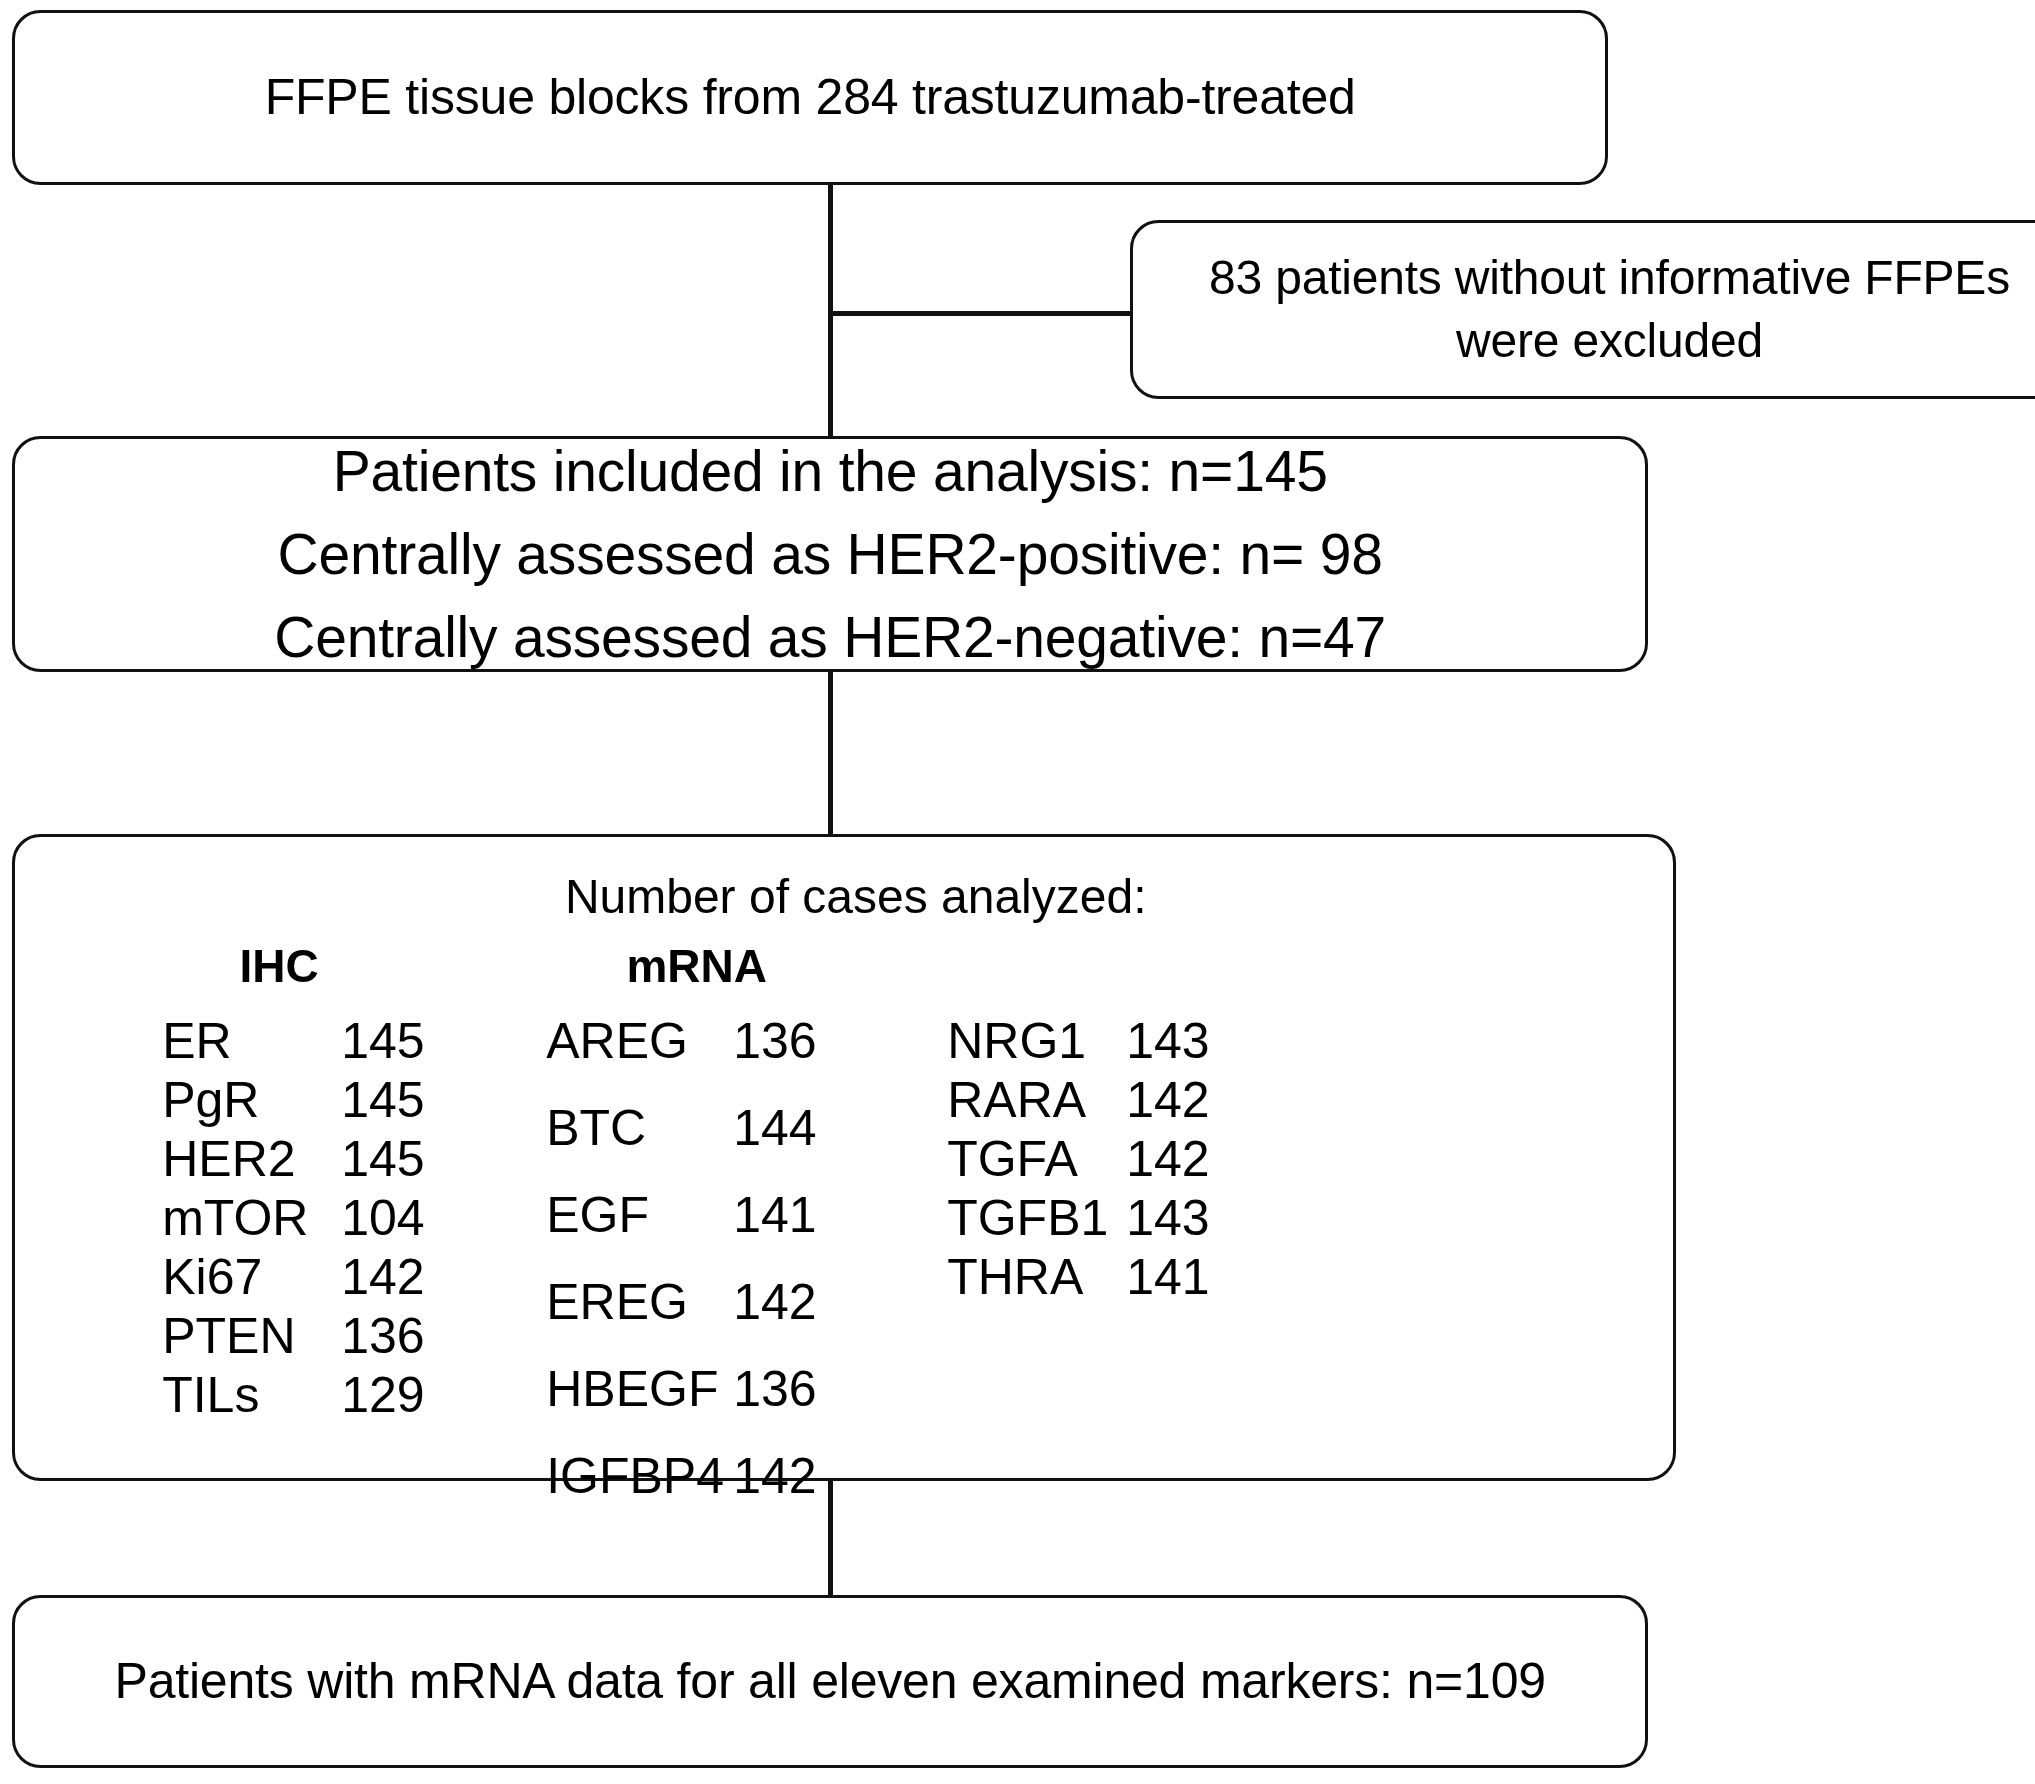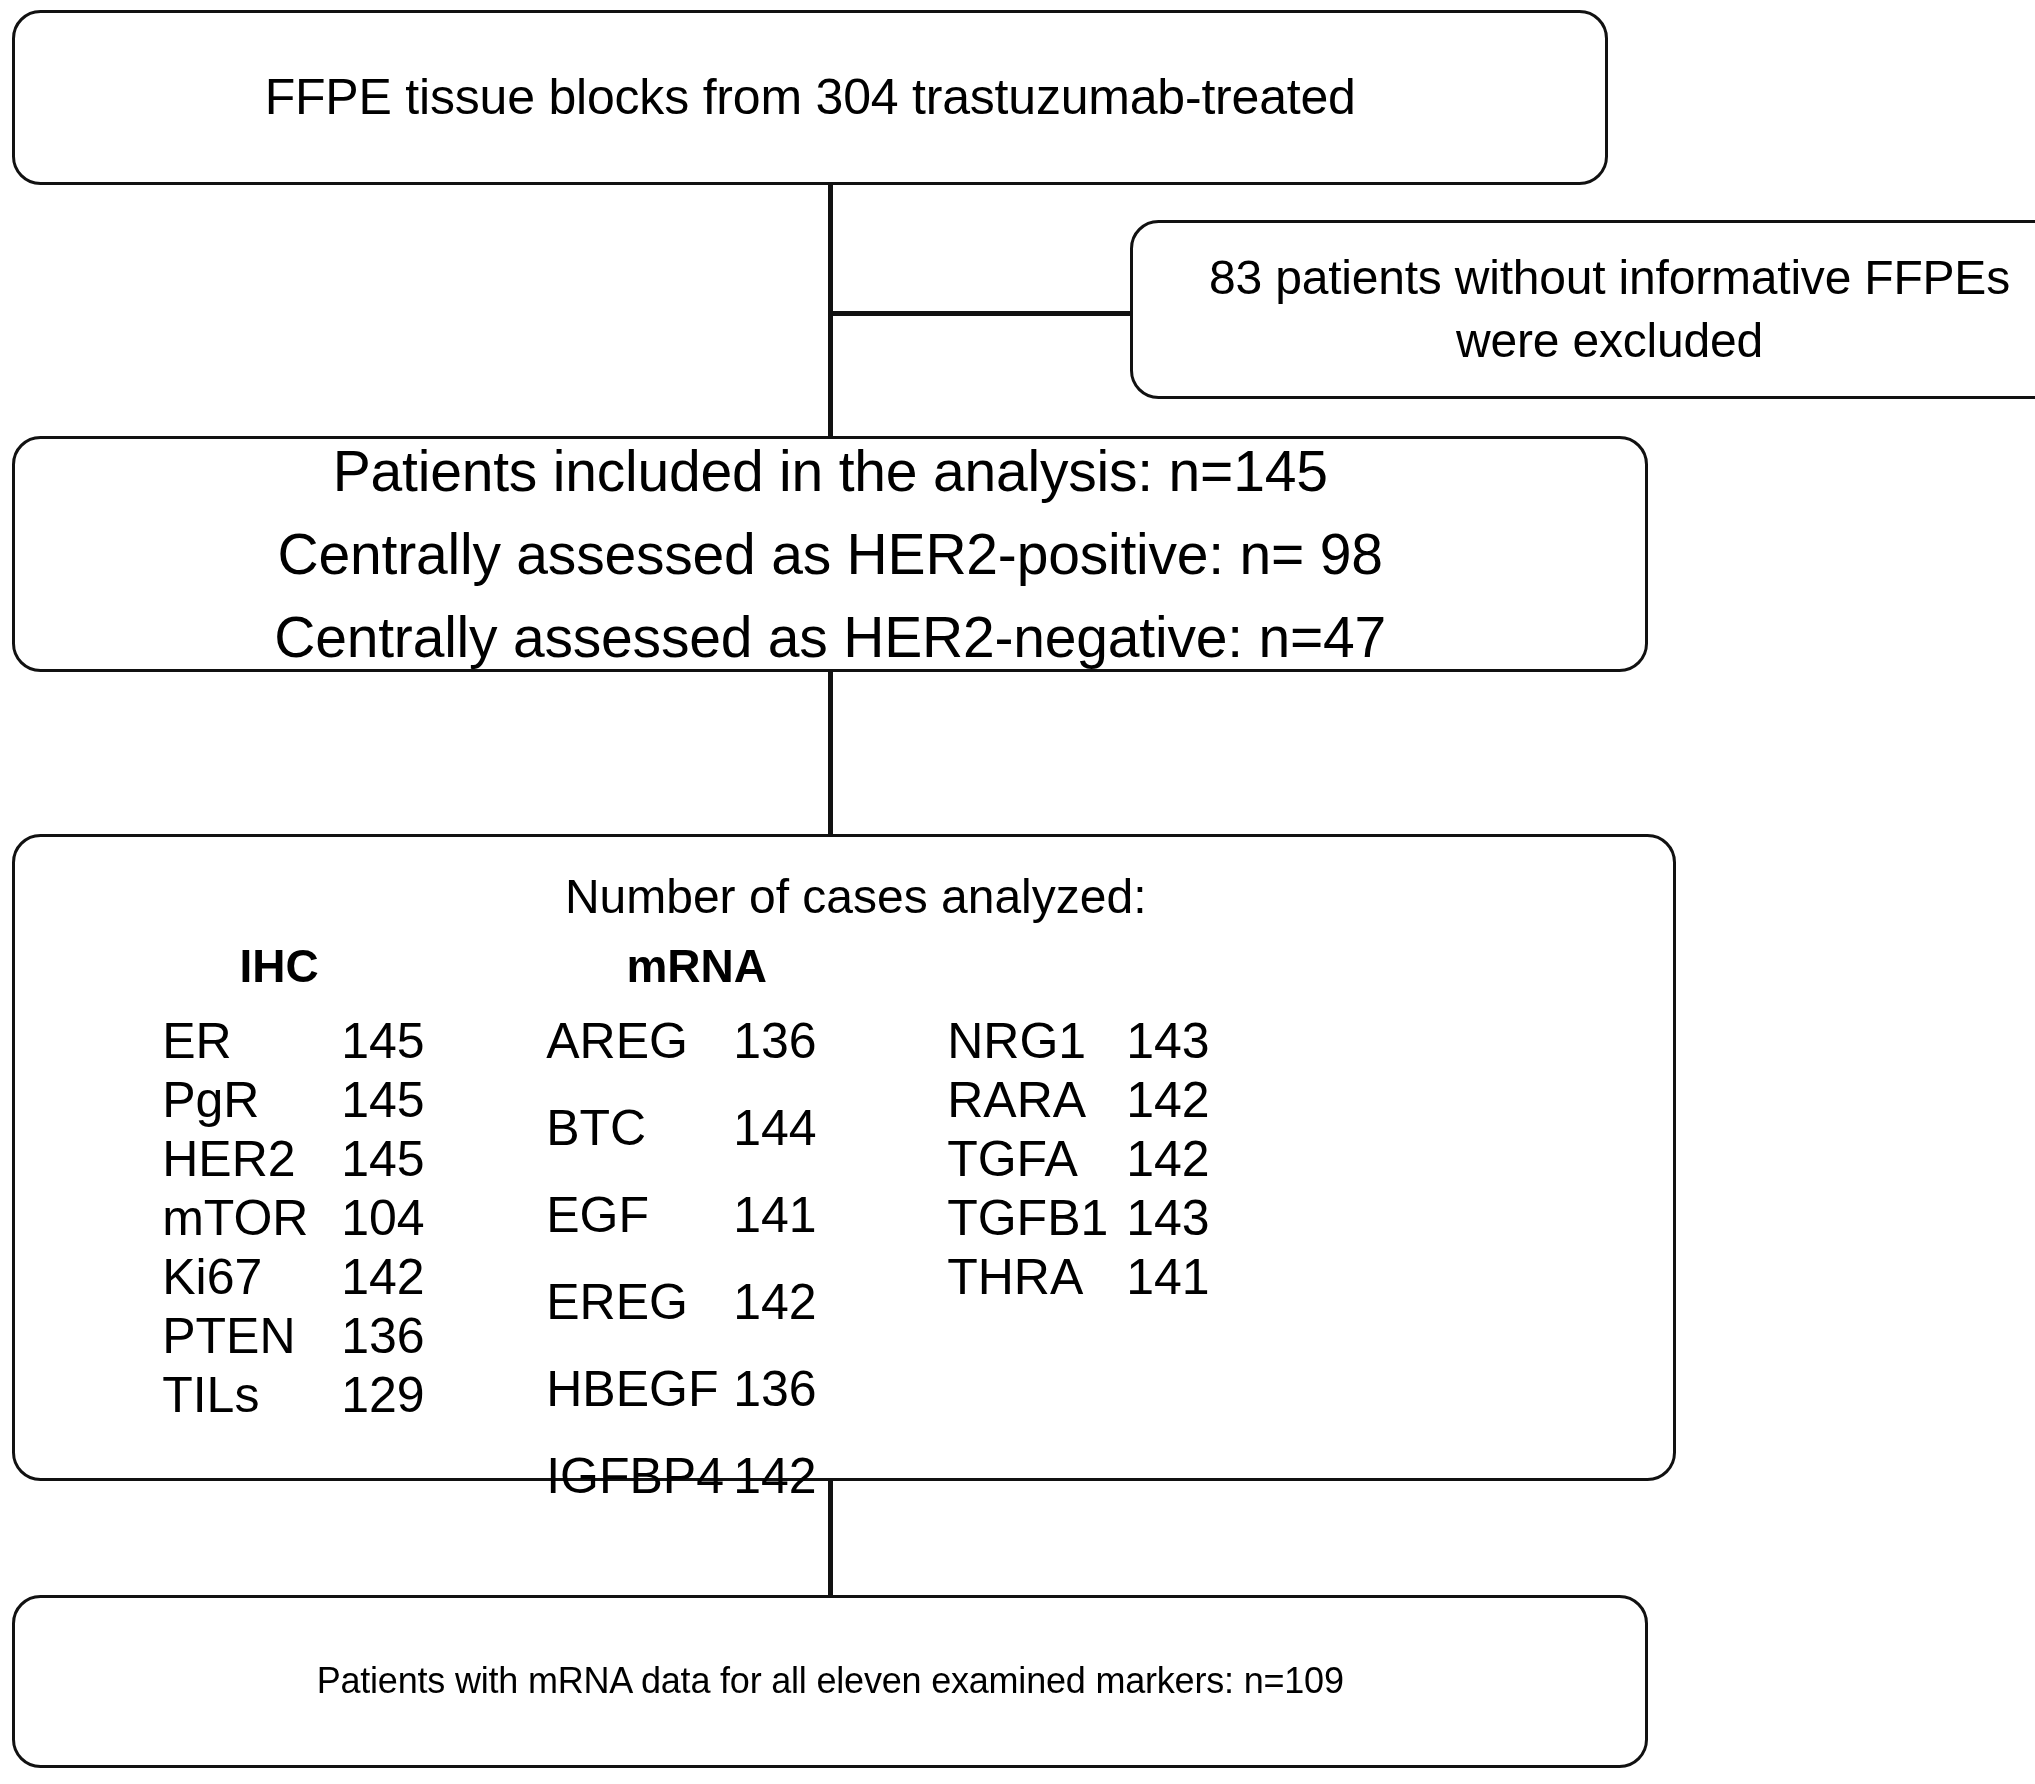--- a/index.html
+++ b/index.html
@@ -40,21 +40,21 @@
 
   
   #box-source   { left: 12.2px;   top: 10.2px;   width: 1596px; height: 175px; }
   #box-excluded { left: 1130px; top: 220px;  width: 959px; height: 179px; }
   #box-included { left: 12.2px;   top: 436px; width: 1636px; height: 236px; }
   #box-cases    { left: 12.2px;   top: 834px; width: 1664px; height: 647px; }
   #box-final    { left: 12.2px;   top: 1595px; width: 1636px; height: 173px; }
 
   #box-source  .fline { font-size: 50px; }
   #box-included .fline { font-size: 57px; margin: 4.5px 0; }
-  #box-final   .fline { font-size: 36px; text-align: right; }
+  #box-final   .fline { font-size: 50px; text-align: right; }
 
   
   .conn {
     position: absolute;
     background: #111111;
     z-index: 1;
   }
   
   #conn-v1 { left: 828px; top: 184px;  width: 4.5px; height: 254px; }
   
@@ -124,21 +124,21 @@
 <body>
 
 <div id="canvas">
 
   <div class="conn" id="conn-v1"></div>
   <div class="conn" id="conn-h1"></div>
   <div class="conn" id="conn-v2"></div>
   <div class="conn" id="conn-v3"></div>
 
   <div class="fbox" id="box-source">
-    <div class="fline">FFPE tissue blocks from 304 trastuzumab-treated</div>
+    <div class="fline">FFPE tissue blocks from 284 trastuzumab-treated</div>
   </div>
 
   <div class="fbox" id="box-excluded">
     <div class="fline">83 patients without informative FFPEs</div>
     <div class="fline">were excluded</div>
   </div>
 
   <div class="fbox" id="box-included">
     <div class="fline">Patients included in the analysis: n=145</div>
     <div class="fline">Centrally assessed as HER2-positive: n= 98</div>

